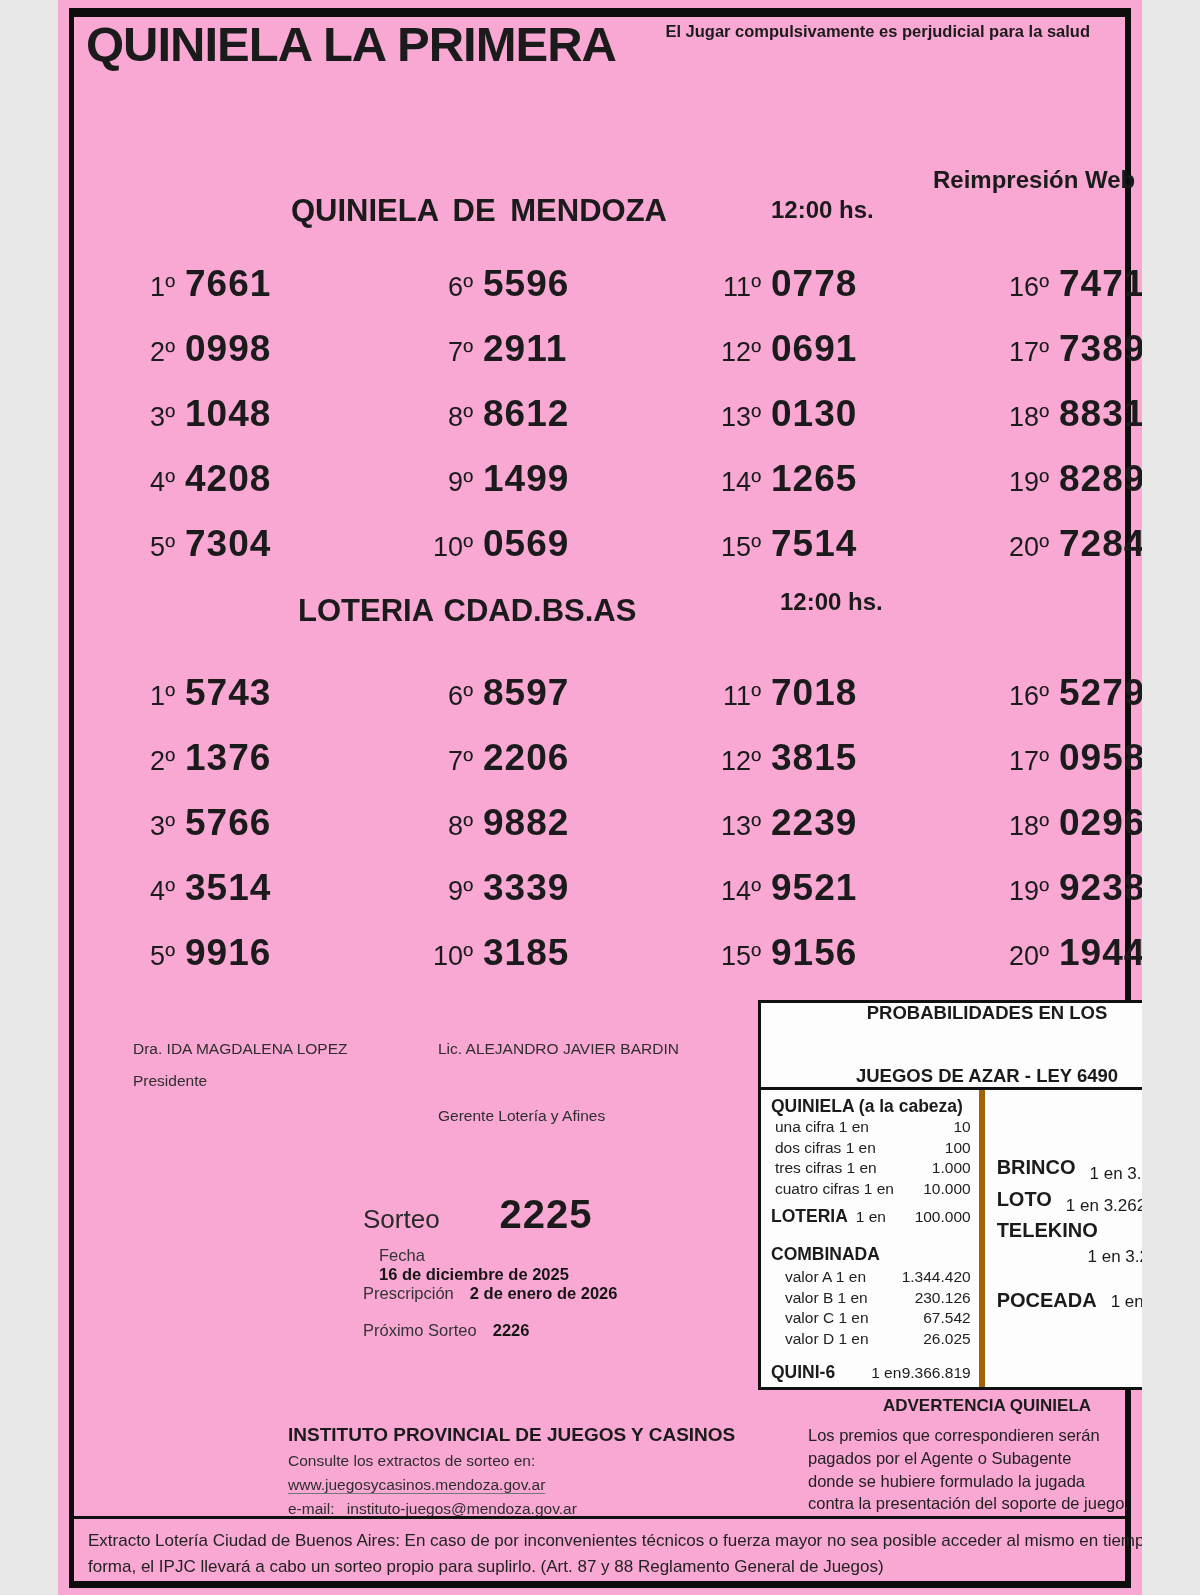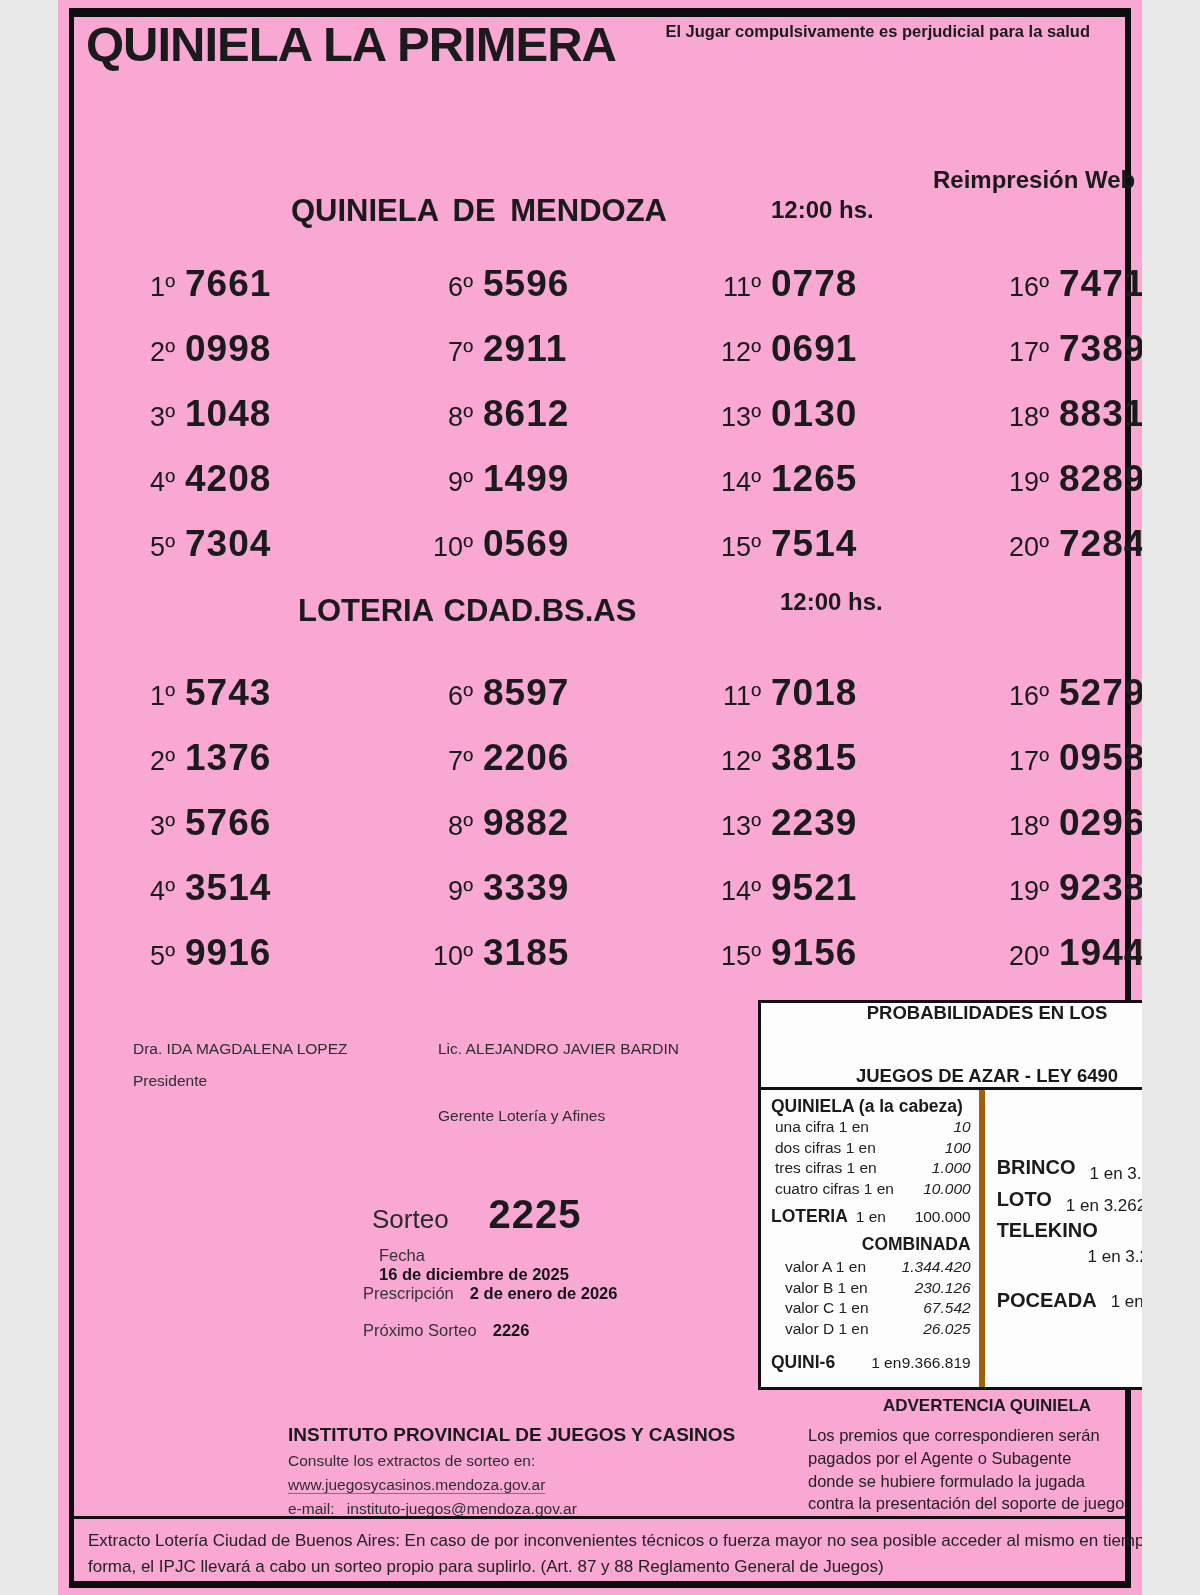--- a/index.html
+++ b/index.html
@@ -46,25 +46,25 @@
   .draw-value{font-weight:700; color:#151515; margin-left:16px;}
 
   .prob-box{left:700px; top:1000px; width:458px; height:390px; border:3px solid #111; box-sizing:border-box; background:#fdfdfd;}
   .prob-header{height:84px; border-bottom:3px solid #111; display:flex; flex-direction:column; justify-content:center; align-items:center; text-align:center;gap:36px;}
   .prob-title{font-size:18.5px; font-weight:700; line-height:1.45;}
   .prob-body{display:flex; height:calc(100% - 87px);}
   .prob-left{width:236px; border-right:6px solid #a16207; box-sizing:border-box; padding:6px 8px 0 10px;}
   .prob-right{flex:1; padding:0 10px 0 12px; box-sizing:border-box;}
   .prob-subhead{font-size:17.5px; font-weight:700; height:22px;}
   .prob-row{display:flex; justify-content:space-between; font-size:15.5px; height:20.5px; padding-left:4px; color:#222;}
-  .prob-row .v{text-align:right;font-style:italic;}
+  .prob-row .v{text-align:right;}
   .loteria-row{display:flex; justify-content:space-between; align-items:baseline; margin-top:6px; height:24px;}
   .loteria-row .n{font-size:17.5px; font-weight:700;}
   .loteria-row .m{font-size:15.5px; font-weight:400; margin-left:8px;}
-  .combinada-head{margin-top:4px;text-align:right;}
+  .combinada-head{margin-top:14px;}
   .combinada-rows{margin-top:2px;}
   .combinada-rows .prob-row{padding-left:14px;}
   .quini-row{display:flex; align-items:baseline; margin-top:12px; font-size:15.5px;}
   .quini-row .n{font-size:17.5px; font-weight:700;}
   .quini-row .m{margin-left:36px;}
   .quini-row .v{margin-left:auto;}
   .game-row{display:flex; align-items:flex-end;}
   .game-name{font-size:20px; font-weight:700;}
   .game-value{font-size:17px; margin-left:14px; position:relative; top:5px; white-space:nowrap;}
   .game-value-below{font-size:17px; text-align:right; padding-right:2px; margin-top:5px;}
@@ -262,21 +262,21 @@
         <span class="result-pos">20º</span>
         <span class="result-num">1944</span>
       </div>
     </div>
 
   <div class="abs official-name" style="left:75px; top:1040px;">Dra. IDA MAGDALENA LOPEZ</div>
   <div class="abs official-role" style="left:75px; top:1072px;">Presidente</div>
   <div class="abs official-name" style="left:380px; top:1040px;">Lic. ALEJANDRO JAVIER BARDIN</div>
   <div class="abs official-role" style="left:380px; top:1072px;margin-top:35px;">Gerente Lotería y Afines</div>
 
-  <div class="abs sorteo-line" style="left:314px; top:1192px;">
+  <div class="abs sorteo-line" style="left:305px; top:1192px;gap:20px;">
     <span class="sorteo-label">Sorteo</span>
     <span class="sorteo-num">2225</span>
   </div>
   <div class="abs draw-line" style="left:305px; top:1246px;flex-direction:column;">
     <span class="draw-label">Fecha</span>
     <span class="draw-value">16 de diciembre de 2025</span>
   </div>
   <div class="abs draw-line" style="left:305px; top:1284px;">
     <span class="draw-label">Prescripción</span>
     <span class="draw-value">2 de enero de 2026</span>

